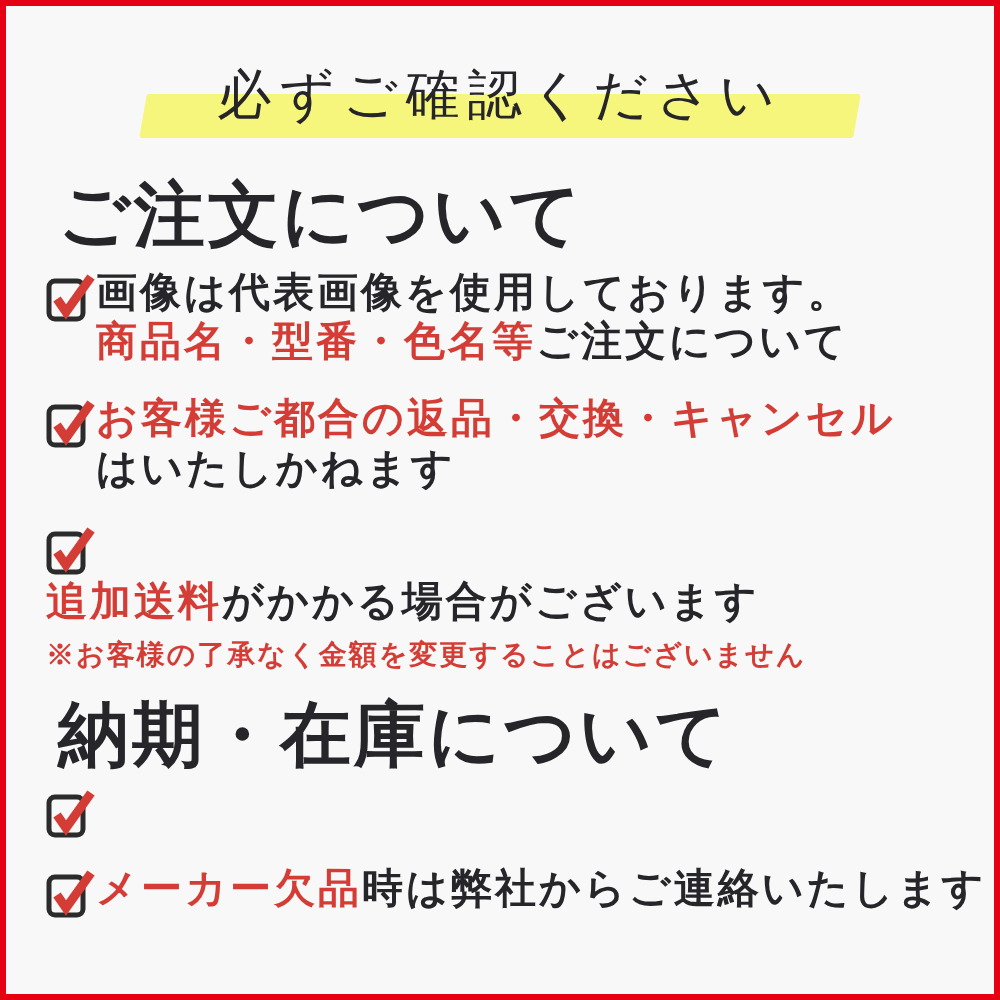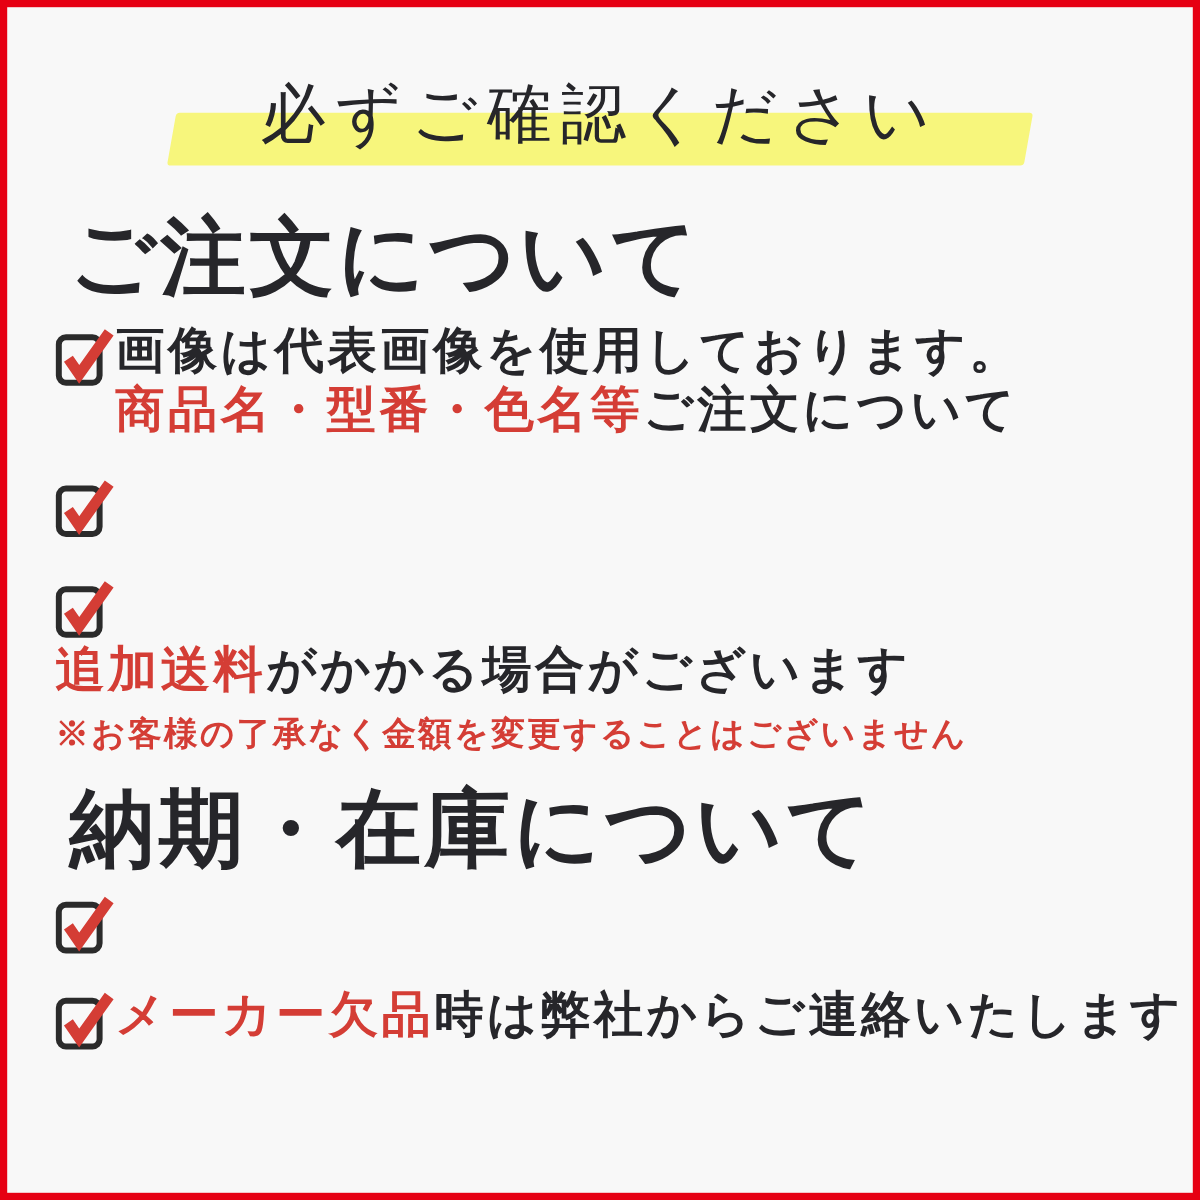--- a/index.html
+++ b/index.html
@@ -126,20 +126,24 @@
       <span>画像は代表画像を使用しております。</span><br>
       <span class="red">商品名・型番・色名等</span><span>ご注文について</span>
     </p>
   </div>
 
   <div class="item item-2">
     <svg class="check-icon" viewBox="0 0 50 54" aria-hidden="true">
       <rect class="check-rect" x="3" y="11" width="34" height="38" rx="6" ry="6"></rect>
       <polyline class="check-mark" points="11,29 20,42 45,7"></polyline>
     </svg>
+    <p class="item-body">
+      <span class="red">お客様ご都合の返品・交換・キャンセル</span><br>
+      <span>はいたしかねます</span>
+    </p>
   </div>
 
   <div class="item item-3">
     <svg class="check-icon" viewBox="0 0 50 54" aria-hidden="true">
       <rect class="check-rect" x="3" y="11" width="34" height="38" rx="6" ry="6"></rect>
       <polyline class="check-mark" points="11,29 20,42 45,7"></polyline>
     </svg>
     <p class="item-body">
       <span class="red">追加送料</span><span>がかかる場合がございます</span><br>
       <span class="note">※お客様の了承なく金額を変更することはございません</span>

